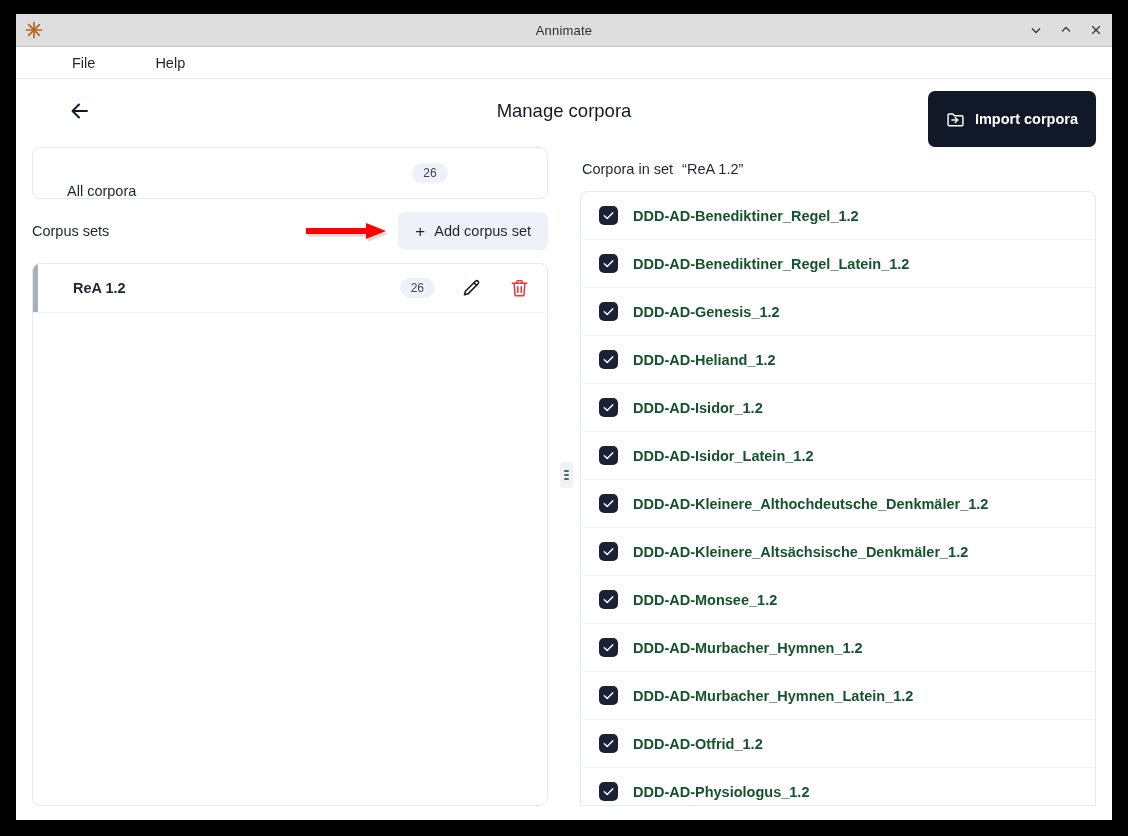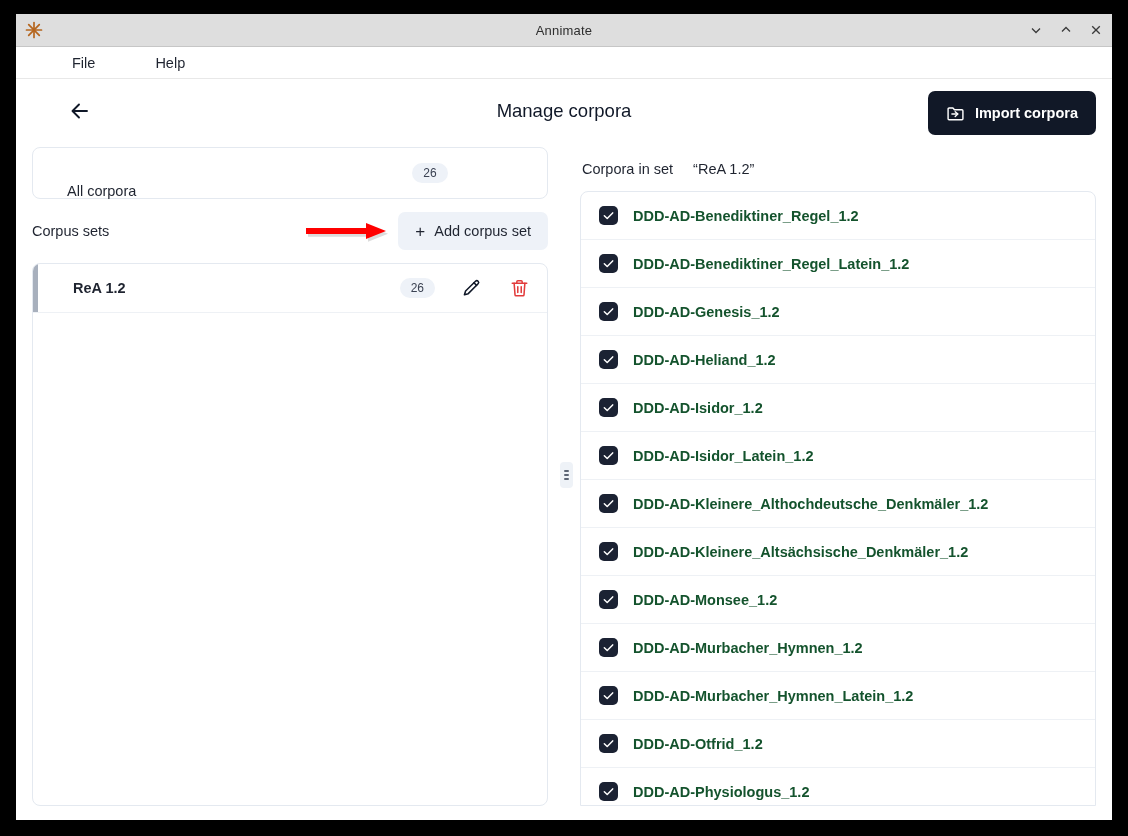--- a/index.html
+++ b/index.html
@@ -112,21 +112,21 @@
     left: 0; right: 0;
     text-align: center;
     font-size: 18.5px;
     color: #101828;
     pointer-events: none;
   }
   .import-btn {
     position: absolute;
     right: 16px;
     top: 12px;
-    height: 44px;
+    height: 56px;
     background: #111827;
     color: #ffffff;
     border-radius: 7px;
     display: flex;
     align-items: center;
     gap: 10px;
     padding: 16px 18px;
     font-size: 14.5px;
     font-weight: bold;
     cursor: pointer;
@@ -312,21 +312,21 @@
   .corpora-in-set-label {
     height: 44px;
     display: flex;
     align-items: center;
     font-size: 14.5px;
     color: #1f2430;
     flex: 0 0 auto;
     padding-left: 2px;
     margin-top: 4px;
   }
-  .set-quoted { margin-left: 20px; }
+  .set-quoted { margin-left: 9px; }
   .corpora-box {
     flex: 1 1 auto;
     border: 1px solid #e4e9f0;
     border-top-left-radius: 8px;
     border-top-right-radius: 8px;
     background: #ffffff;
     overflow: hidden;
     min-height: 0;
   }
   .corpus-row {

